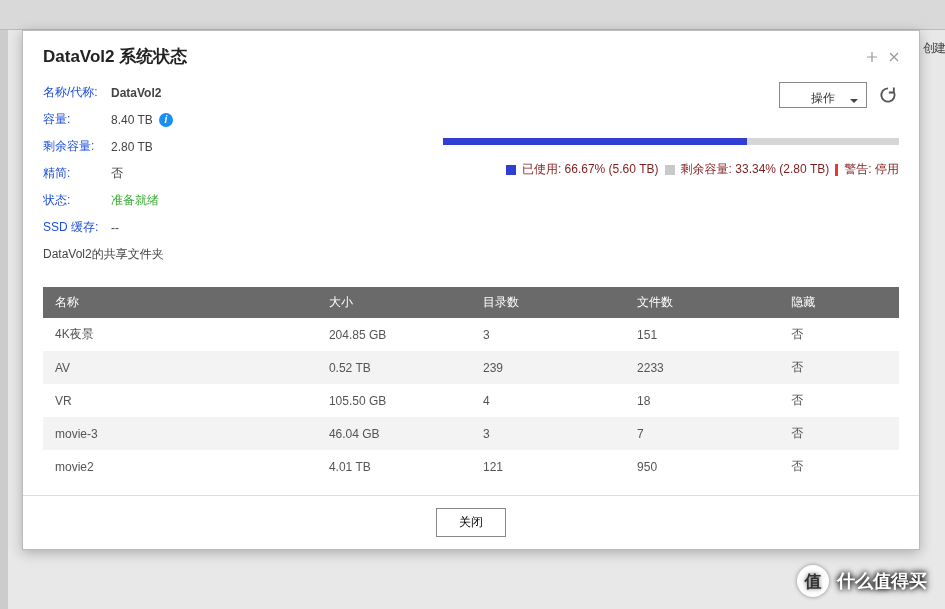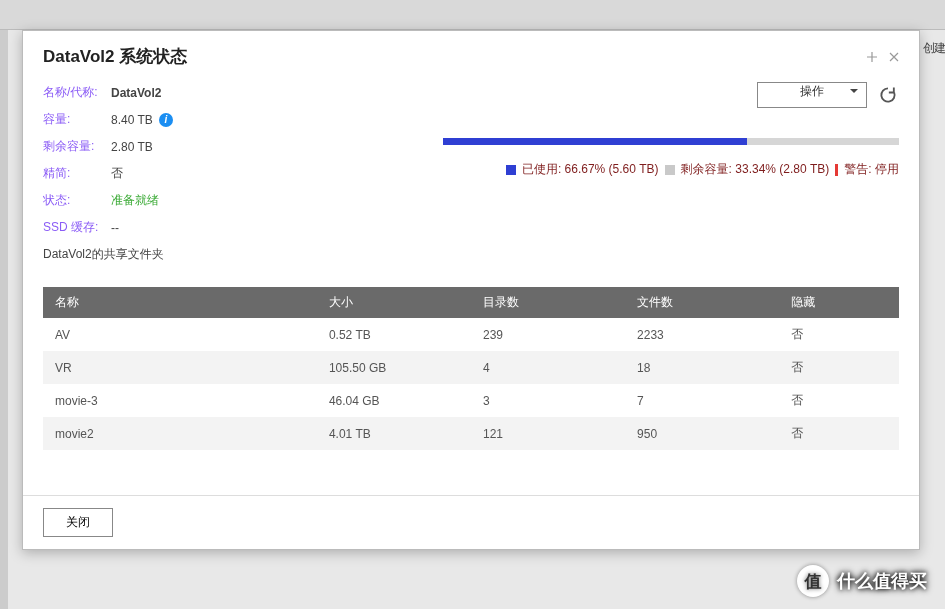--- a/index.html
+++ b/index.html
@@ -29,48 +29,48 @@
     display: flex; align-items: center;
     padding: 14px 18px 10px 20px;
   }
   .modal-title { font-size: 17px; font-weight: bold; color: #222; }
   .modal-hdr-actions { margin-left: auto; display:flex; gap:8px; }
   .hdr-icon { width:14px; height:14px; cursor:pointer; color:#888; display:flex; align-items:center; justify-content:center; }
   .modal-body { flex:1; padding: 0 20px; overflow:hidden; }
   .top-row { display:flex; }
   .info-col { flex: 0 0 400px; padding-top:6px; }
   .info-row { display:flex; align-items:center; margin-bottom:10px; font-size:12px; }
-  .info-lbl { width:68px; color:#8b5cf6; }
+  .info-lbl { width:68px; color:#1d4ed8; }
   .info-val { color:#444; }
   .info-ico { width:14px; height:14px; border-radius:50%; background:#1b8ef2; color:#fff; font-size:10px; font-weight:bold; display:inline-flex; align-items:center; justify-content:center; margin-left:6px; font-style:italic; }
   .status-ready { color:#3aaa35; }
   .shared-line { margin: 6px 0 12px; font-size:12px; color:#444; }
   .action-col { flex:1; padding-top:4px; }
   .action-row { display:flex; justify-content:flex-end; align-items:center; gap:10px; margin-bottom:30px; }
   .btn-action {
-    width:110px; height:26px; border:1px solid #888; background:#fff;
-    display:flex; align-items:flex-start; justify-content:center; gap:18px;
+    width:88px; height:26px; border:1px solid #888; background:#fff;
+    display:flex; align-items:flex-end; justify-content:center; gap:18px;
     font-size:12px; cursor:pointer; position:relative;
   }
   .btn-action .caret { position:absolute; right:8px; }
   .refresh-ico { width:22px; height:22px; cursor:pointer; color:#555; display:flex; align-items:center; justify-content:center; }
   .usage-bar { height:7px; background:#d6d6d6; width:100%; position:relative; }
   .usage-fill { position:absolute; left:0; top:0; bottom:0; background:#2f3fd3; }
   .legend { margin-top:16px; display:flex; align-items:center; justify-content:flex-end; gap:6px; font-size:12px; color:#7f1d1d; flex-wrap:nowrap; }
   .sw { width:10px; height:10px; display:inline-block; }
   .sw-used { background:#2f3fd3; }
   .sw-free { background:#c9c9c9; }
   .sw-warn { width:3px; height:12px; background:#e53935; }
   table { width:100%; border-collapse:collapse; font-size:12px; margin-top:12px; }
   thead th { background:#6a6a6a; color:#fff; font-weight:normal; text-align:left; padding:7px 12px; }
   tbody td { padding:8px 12px; color:#555; }
   tbody tr:nth-child(even) td { background:#f3f3f3; }
   .modal-footer {
     border-top:1px solid #ddd; padding:12px 20px;
-    display:flex; justify-content:flex-start;
+    display:flex; justify-content:center;
   }
   .btn-close {
     border:1px solid #888; background:#fff; padding:5px 22px;
     font-size:12px; cursor:pointer;
   }
   .watermark {
     position:absolute; bottom:12px; right:18px;
     display:flex; align-items:center; gap:8px;
     color:#fff; font-size:18px; font-weight:bold;
     text-shadow:0 0 4px rgba(0,0,0,0.6);
@@ -174,20 +174,27 @@
         <tr>
           <th style="width:32%">名称</th>
           <th style="width:18%">大小</th>
           <th style="width:18%">目录数</th>
           <th style="width:18%">文件数</th>
           <th style="width:14%">隐藏</th>
         </tr>
       </thead>
       <tbody id="tbody">
           <tr>
+            <td>4K夜景</td>
+            <td>204.85 GB</td>
+            <td>3</td>
+            <td>151</td>
+            <td>否</td>
+          </tr>
+          <tr>
             <td>AV</td>
             <td>0.52 TB</td>
             <td>239</td>
             <td>2233</td>
             <td>否</td>
           </tr>
           <tr>
             <td>VR</td>
             <td>105.50 GB</td>
             <td>4</td>

